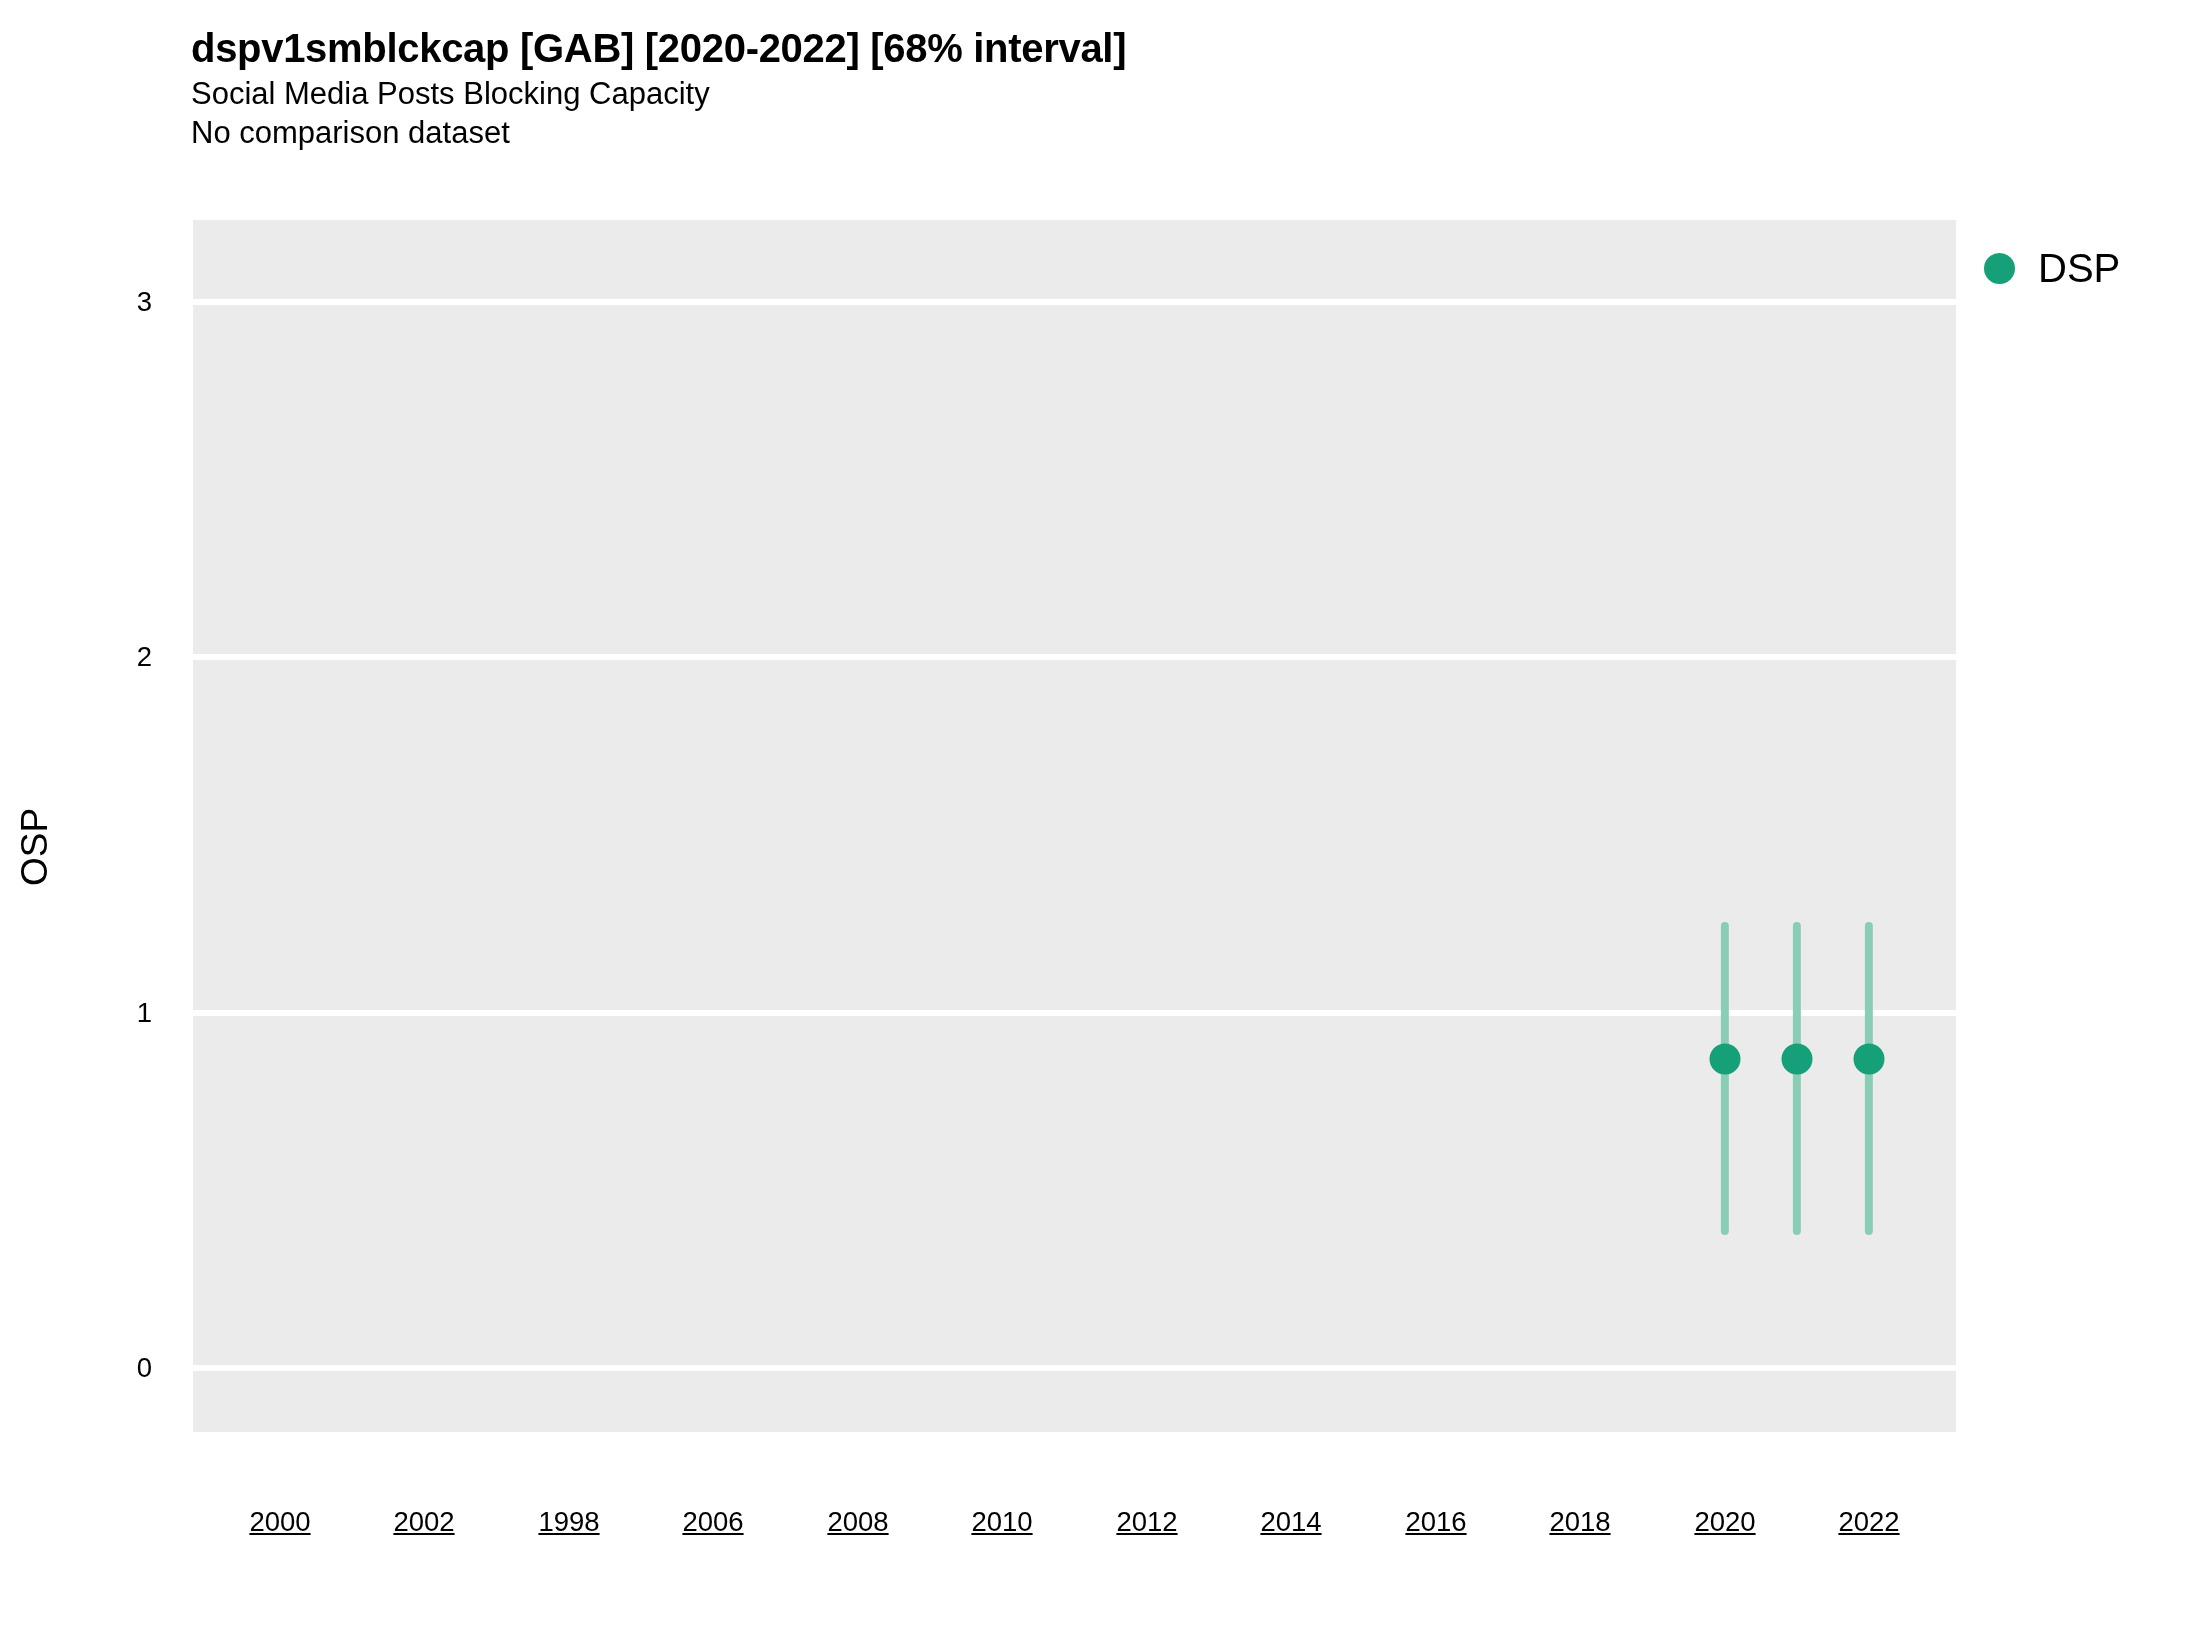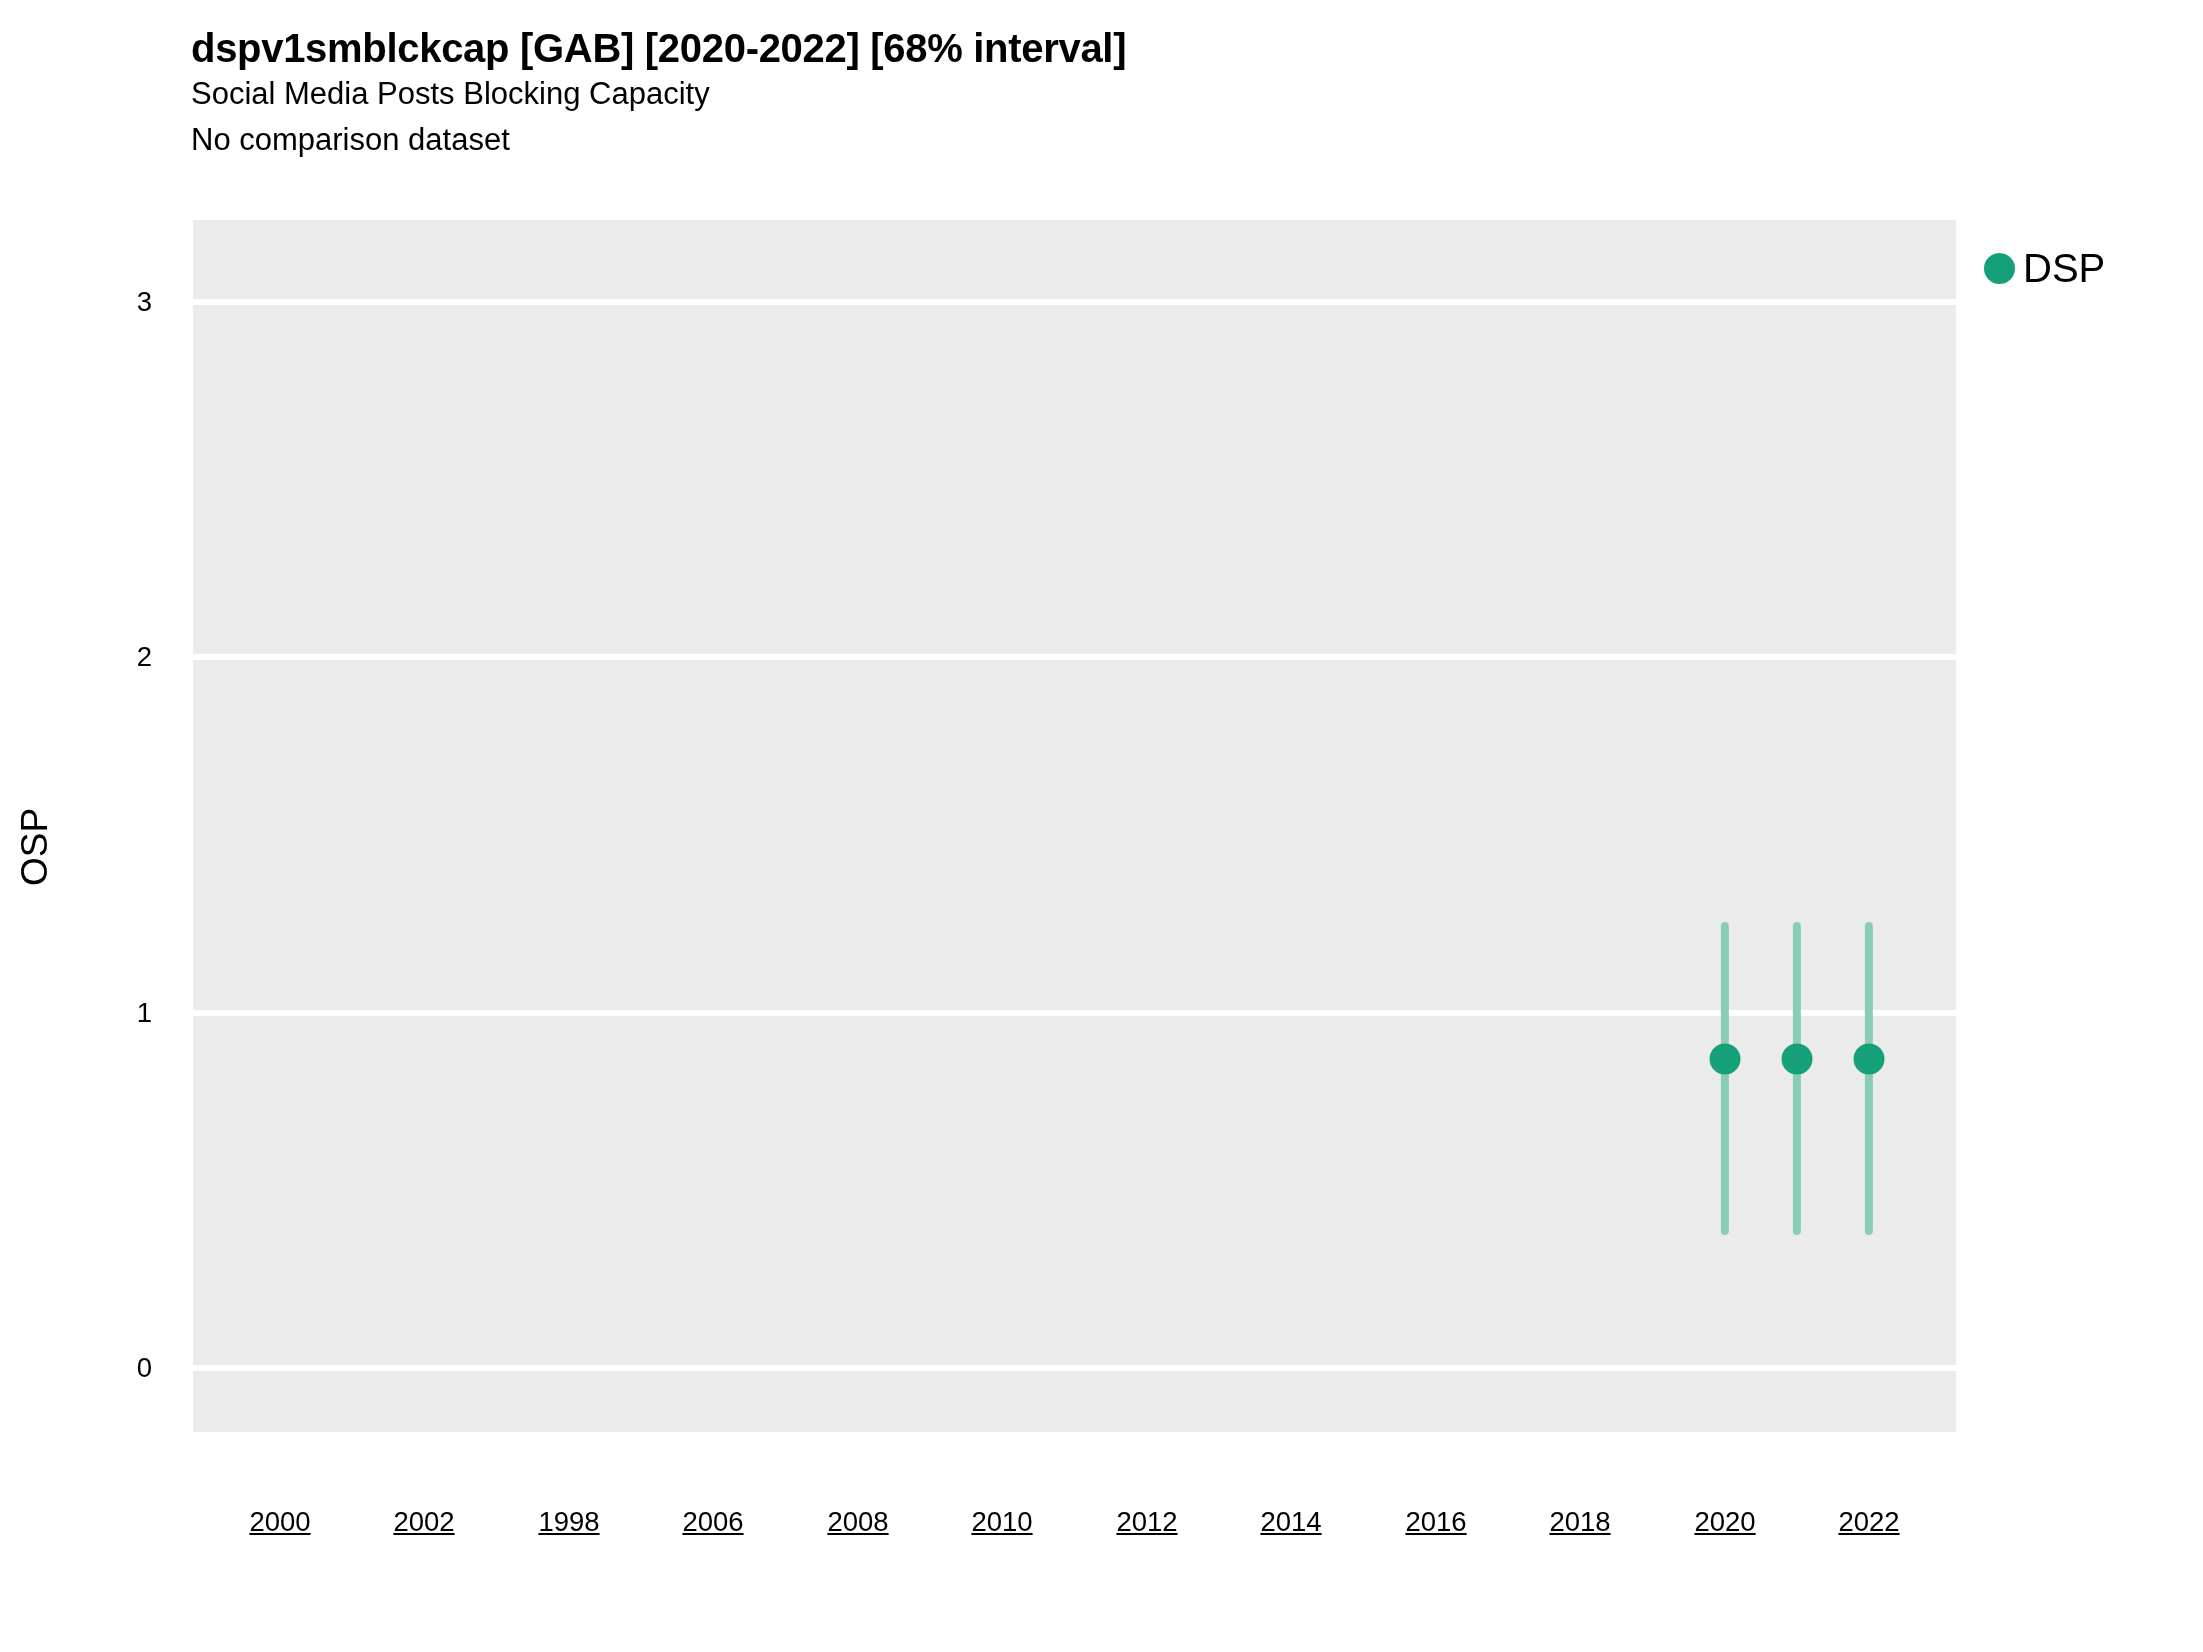--- a/index.html
+++ b/index.html
@@ -34,21 +34,21 @@
     font-size: 31px;
     font-weight: normal;
     line-height: 1.25;
     margin-top: 4px;
     white-space: nowrap;
   }
   #chart-caption {
     font-size: 31px;
     font-weight: normal;
     line-height: 1.25;
-    margin-top: 7px;
+    margin-top: 0;
     white-space: nowrap;
   }
 
   
   #panel {
     position: absolute;
     left: 193px;
     top: 220px;
     width: 1763px;
     height: 1212px;
@@ -130,21 +130,21 @@
     text-decoration: underline;
   }
 
   
   #legend {
     position: absolute;
     left: 1984px;
     top: 246px;
     display: flex;
     align-items: center;
-    gap: 8px;
+    gap: 23px;
   }
   .legend-key {
     width: 31px;
     height: 31px;
     border-radius: 50%;
     background: #16A07A;
     flex: 0 0 auto;
   }
   .legend-label {
     font-size: 40px;

